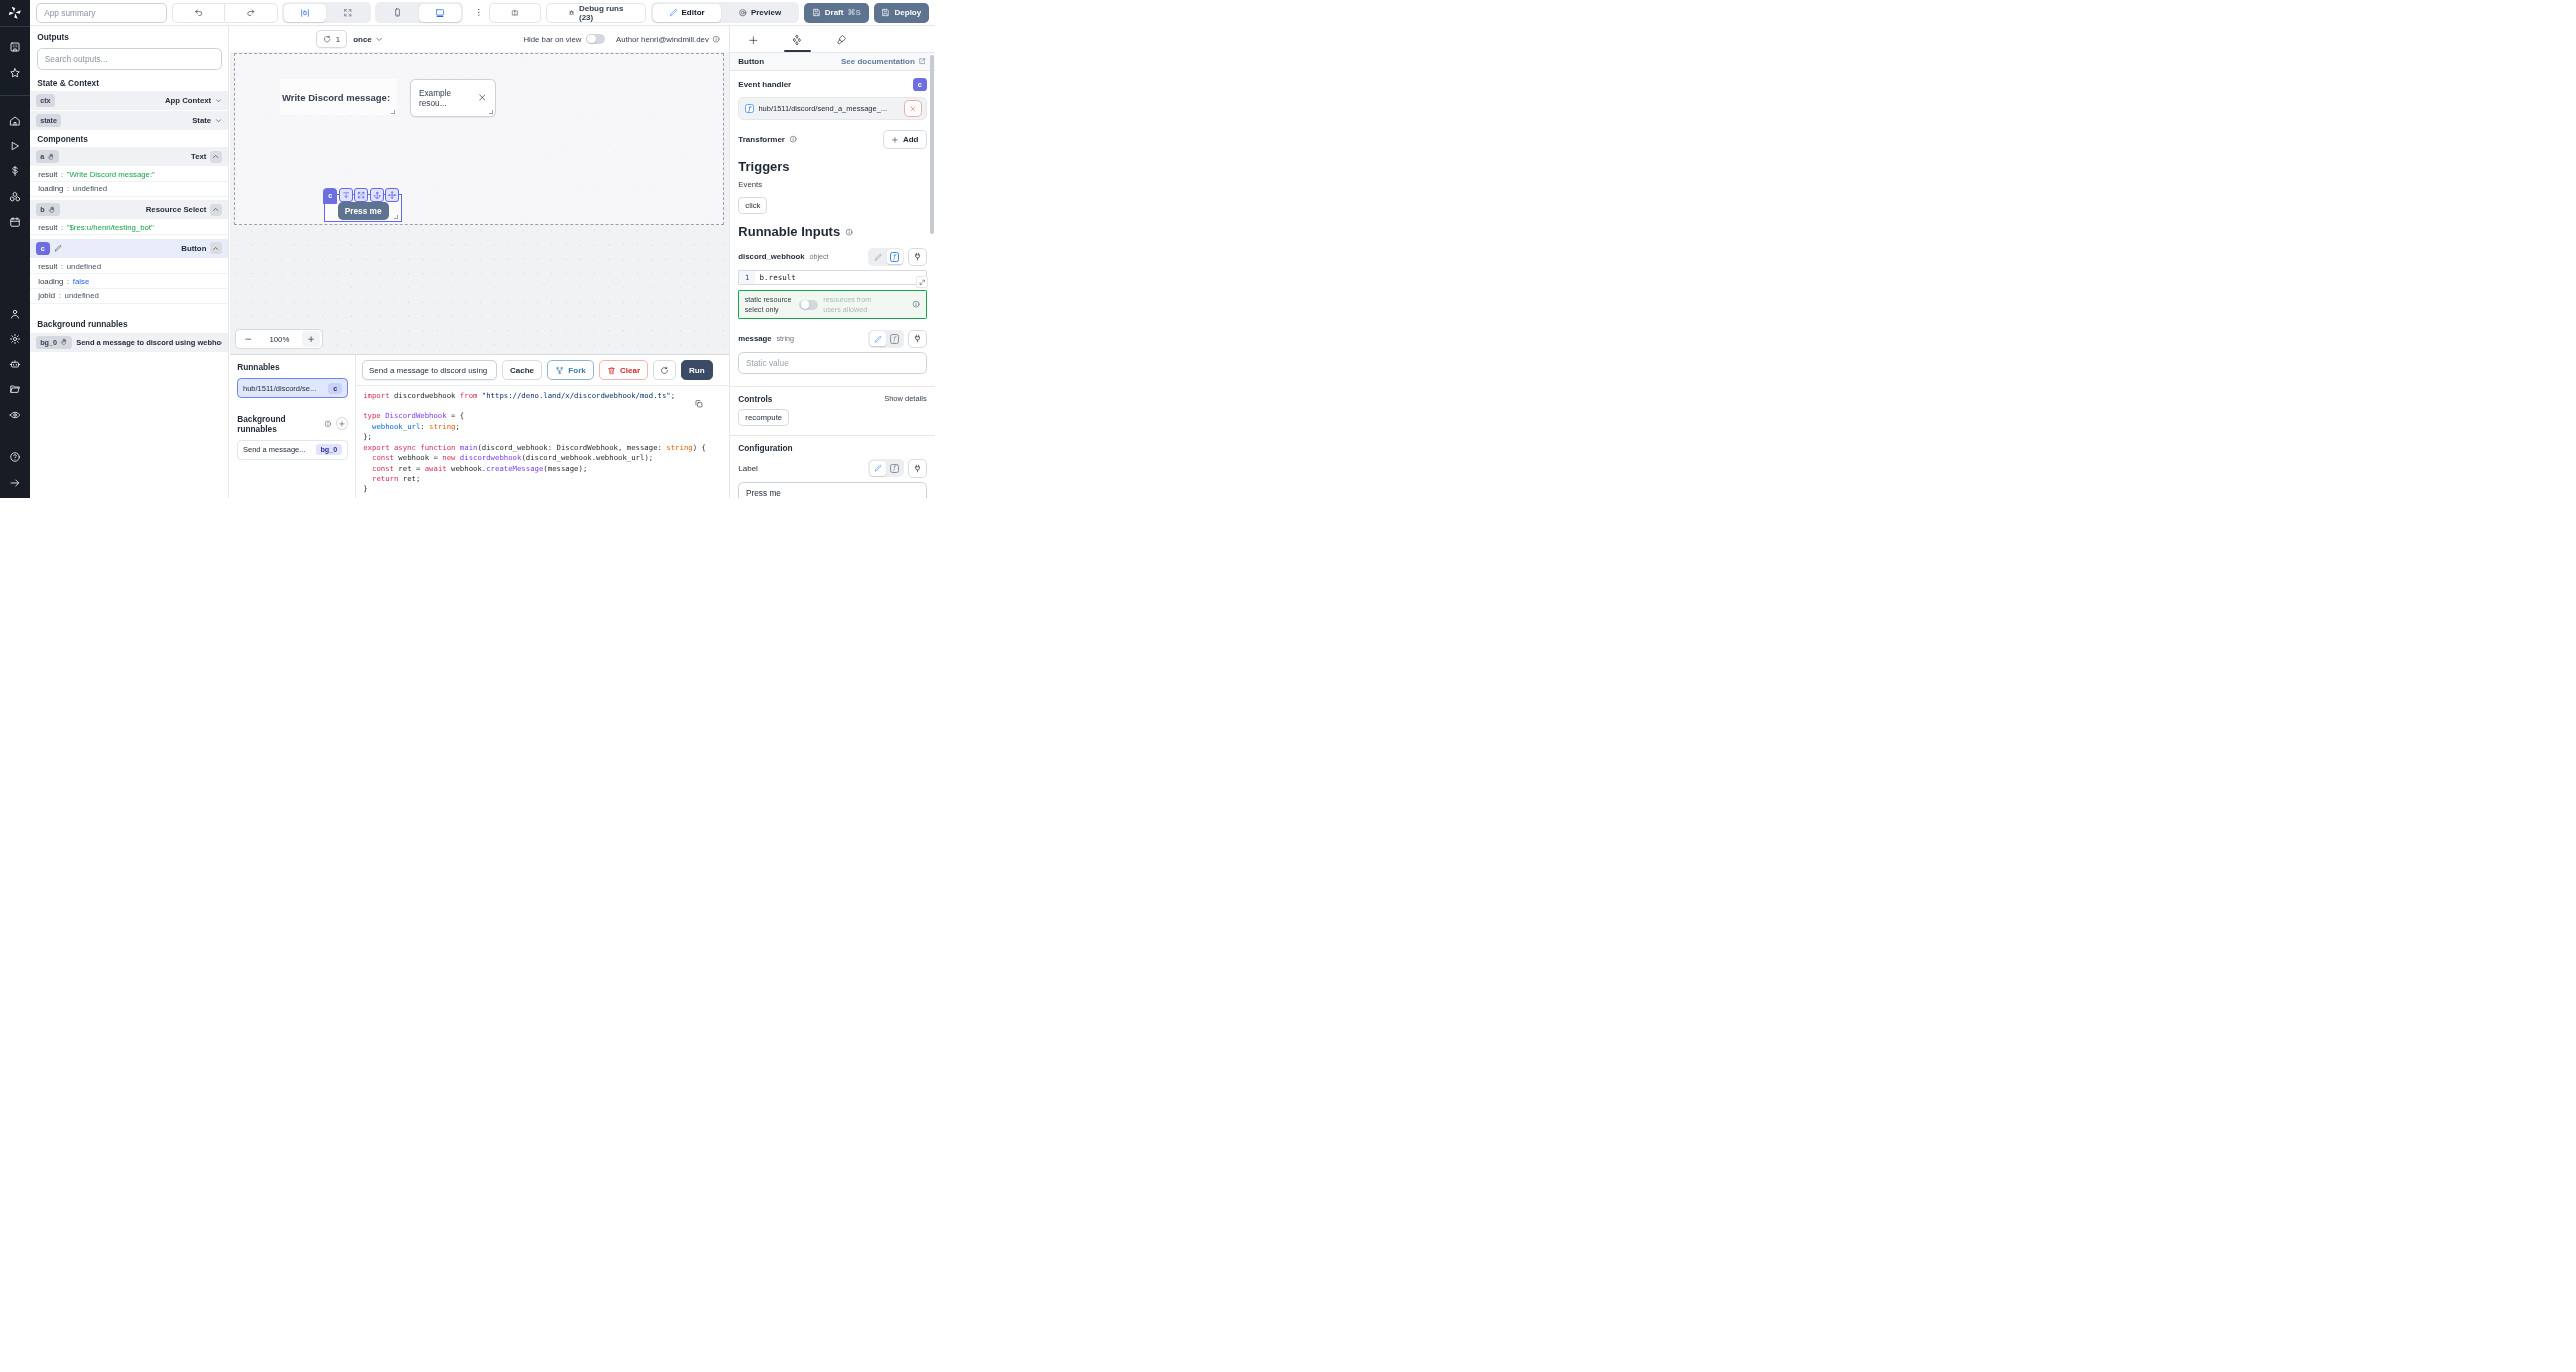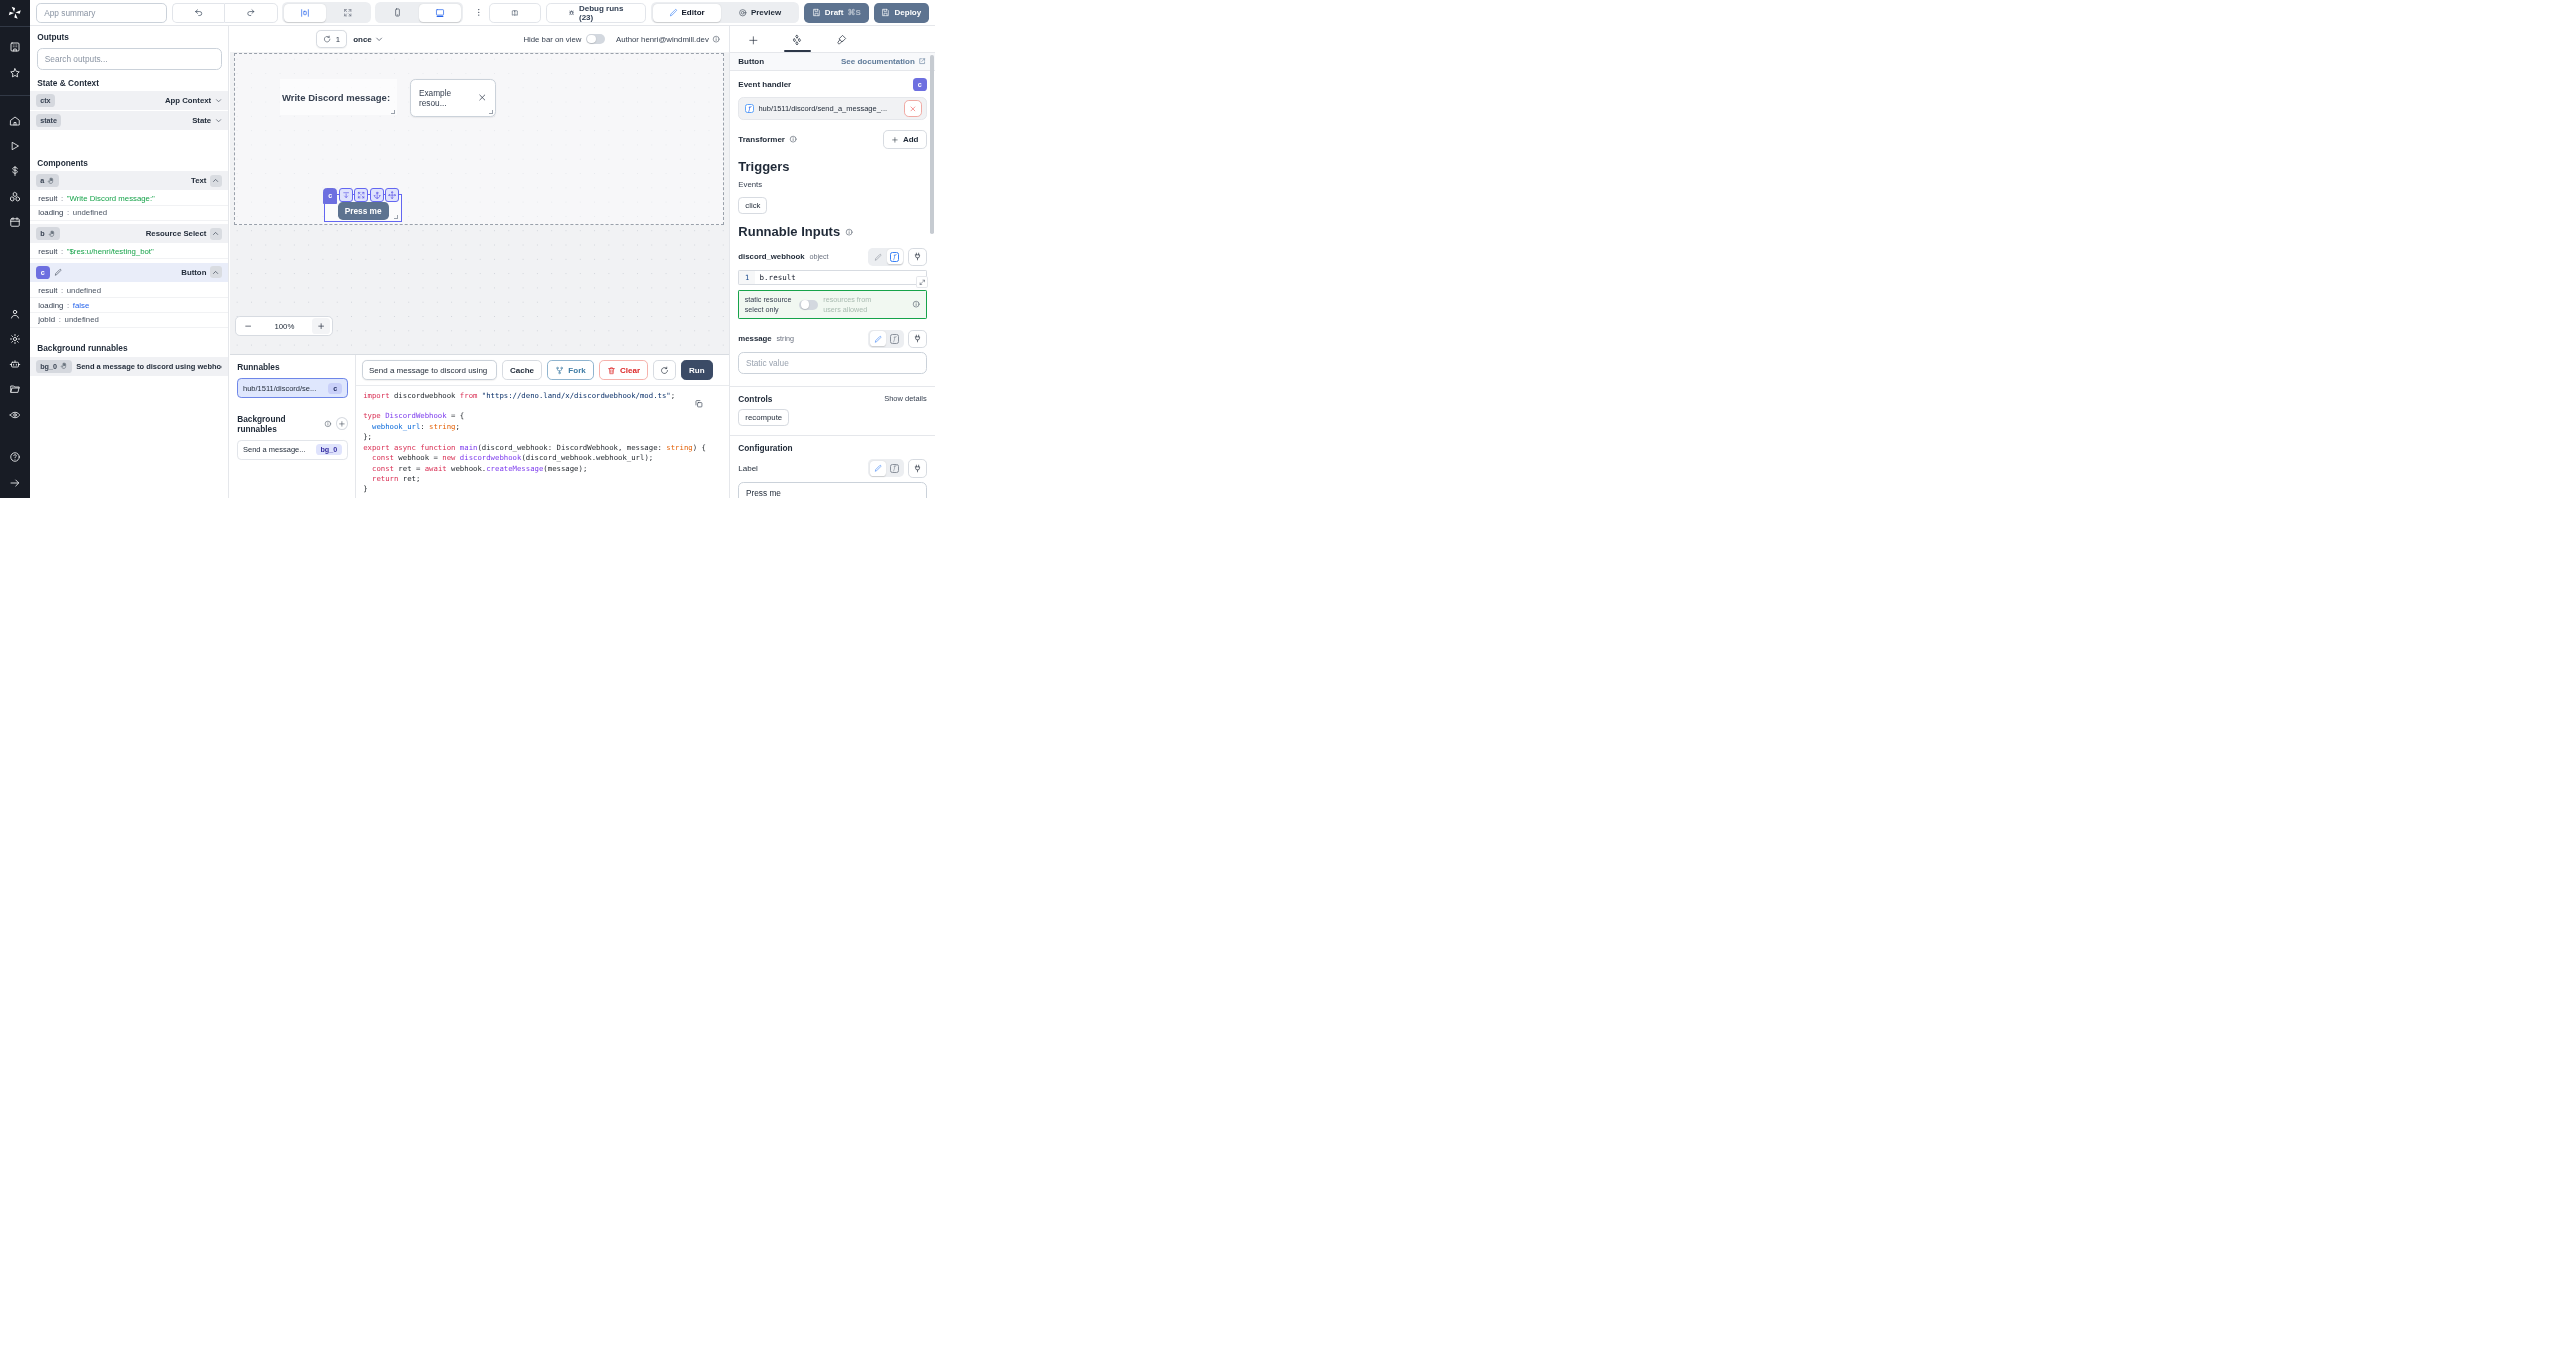--- a/index.html
+++ b/index.html
@@ -79,21 +79,21 @@
   .rs-handle:before{content:"";position:absolute;right:0;bottom:0;width:4.2px;height:1.2px;background:#9aa1ab}
   .rs-handle:after{content:"";position:absolute;right:0;bottom:0;width:1.2px;height:4.2px;background:#9aa1ab}
   #select-comp{position:absolute;left:175px;top:24.4px;width:86px;height:38px;background:#fff;border:0.6px solid #cbd2da;border-radius:5.4px;box-shadow:0 0.6px 1.2px rgba(0,0,0,.06);display:flex;align-items:center;padding:0 8.3px;font-size:8.3px;color:#374151;cursor:pointer}
   #select-comp .x{margin-left:auto;width:9px;height:9px;color:#374151;cursor:pointer}
   #selection{position:absolute;left:89px;top:140px;width:78px;height:27.4px;border:1.2px solid #6366f1;background:rgba(255,255,255,.5)}
   #sel-toolbar{position:absolute;left:-1.2px;top:-7.2px;display:flex;gap:1.8px;align-items:flex-start}
   .chip{width:13.7px;height:13.7px;border:0.9px solid #6366f1;background:#dfe3fc;border-radius:3px;color:#4f46e5;display:flex;align-items:center;justify-content:center;cursor:pointer}
   .chip.id{background:#6d6fe0;color:#fff;font-size:7.2px;font-weight:700;height:15.5px;border-radius:3.6px 3.6px 0 0;border-color:#6d6fe0}
   .chip .ci{width:8.3px;height:8.3px}
   #press-me{position:absolute;left:13px;top:6.6px;width:51px;height:18px;background:#5d7390;color:#fff;font-weight:700;font-size:8.3px;border:none;border-radius:4.8px;cursor:pointer}
-  #zoom-ctl{position:absolute;left:5.4px;bottom:18px;height:20px;width:98px;background:#fff;border:0.6px solid #d7dbe1;border-radius:4.8px;display:flex;align-items:center;padding:0 2.4px;gap:1.2px}
+  #zoom-ctl{position:absolute;left:5.4px;bottom:5px;height:20px;width:88px;background:#fff;border:0.6px solid #d7dbe1;border-radius:4.8px;display:flex;align-items:center;padding:0 2.4px;gap:1.2px}
   #zoom-ctl .zbtn{width:18px;height:15.5px;display:flex;align-items:center;justify-content:center;color:#374151;border-radius:3.6px;cursor:pointer}
   #zoom-ctl .zbtn.plus{background:#f3f4f6}
   #zoom-ctl .zval{flex:1;text-align:center;font-size:7.8px;color:#1f2937}
 
   
   #bottom{height:144px;border-top:0.6px solid #d8dce1;display:flex;background:#fff}
   #runnables{width:126px;padding:7.2px 7.2px;border-right:0.6px solid #e5e7eb}
   .run-item{margin-top:6px;height:20px;border:0.6px solid #6e86e8;background:#dfe7fd;border-radius:4.2px;display:flex;align-items:center;padding:0 4.8px;font-size:7.5px;color:#1f2937;cursor:pointer}
   .run-item .rbadge{margin-left:auto;background:#c9d0f9;border-radius:3.6px;font-size:7.2px;font-weight:700;color:#1e2a5e;padding:1.2px 4.8px}
   .bg-title-row{margin-top:15.5px;display:flex;align-items:center;gap:2.4px}
@@ -342,21 +342,21 @@
     <div class="o-row">
       <span class="badge">state</span>
       <span class="right">
           <span class="type">State</span>
       <svg class="chev" viewBox="0 0 24 24">
             <path class="ic" d="M5 9l7 7 7-7" style="stroke-width:2.4"></path>
           </svg>
         </span>
     </div>
 
-    <div class="sec-title" style="margin-top:28px">Components</div>
+    <div class="sec-title" style="margin-top:4px">Components</div>
 
     
     <div class="o-row">
       <span class="badge">
           <span>a</span>
         <svg class="hand" viewBox="0 0 24 24">
             <path class="ic" d="M9 12V5a1.4 1.4 0 0 1 2.8 0v5.5M11.8 10.5V4.6a1.4 1.4 0 0 1 2.8 0v6M14.6 11V6.4a1.4 1.4 0 0 1 2.8 0v7.6c0 3.3-2.7 6-6 6-1.9 0-3.6-.9-4.8-2.4l-2.4-3.2a1.5 1.5 0 0 1 2.3-1.9l2.5 2.3"></path>
           </svg>
         </span>
       <span class="right">

